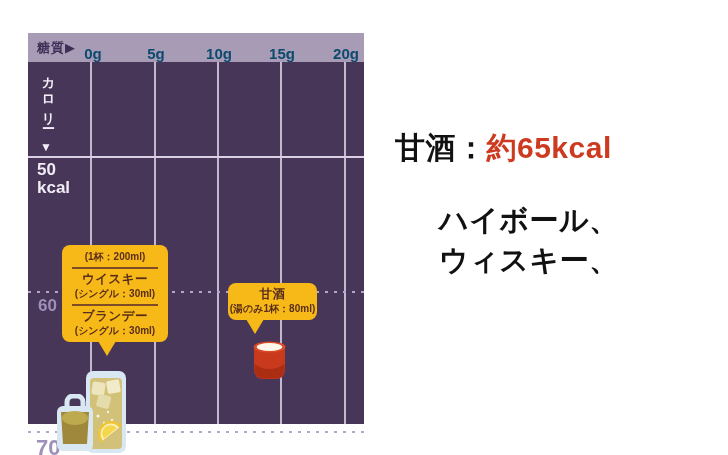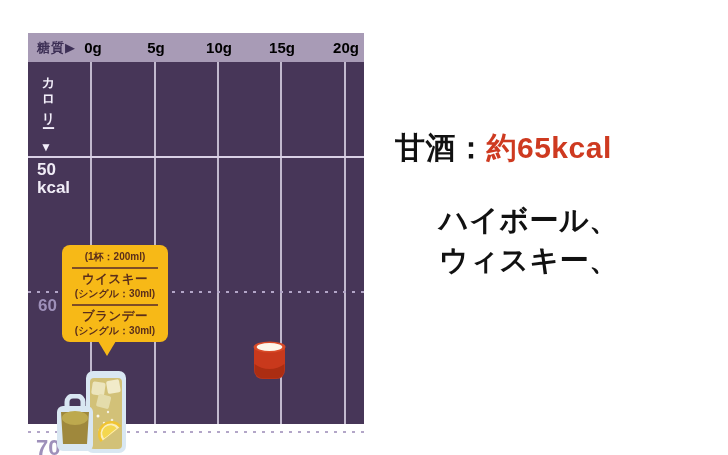--- a/index.html
+++ b/index.html
@@ -5,22 +5,22 @@
   * { margin:0; padding:0; box-sizing:border-box; }
   html,body { background:#ffffff; }
   body { font-family:"Liberation Sans","DejaVu Sans",sans-serif; }
   .stage { position:relative; width:728px; height:455px; background:#ffffff; overflow:hidden; }
 
   
   .chart { position:absolute; left:28px; top:33px; width:336px; height:391px; }
   .chart-header { position:absolute; left:0; top:0; width:336px; height:29px; background:#a89bb6; }
   .x-axis-title { position:absolute; left:9px; top:0; height:43px; line-height:29px;
                   font-size:13px; font-weight:bold; color:#3c2f55; letter-spacing:1px; }
-  .x-tick { position:absolute; top:0; height:29px; line-height:29px; transform:translateX(-50%);
-            font-size:15px; font-weight:bold; color:#000000; }
+  .x-tick { position:absolute; top:6px; height:29px; line-height:29px; transform:translateX(-50%);
+            font-size:15px; font-weight:bold; color:#0c4a6e; }
   .xt0 { left:65px; } .xt1 { left:128px; } .xt2 { left:191px; } .xt3 { left:254px; } .xt4 { left:318px; }
 
   .chart-body { position:absolute; left:0; top:29px; width:336px; height:362px; background:#473658; }
   .vline { position:absolute; top:0; bottom:0; width:2px; background:rgba(235,229,245,0.75); z-index:1; }
   .v0 { left:62px; } .v1 { left:126px; } .v2 { left:189px; } .v3 { left:252px; } .v4 { left:316px; }
 
   .y-axis-title { position:absolute; left:11px; top:6px; color:#f3effa; font-size:13px; font-weight:bold;
                   writing-mode:vertical-rl; text-orientation:upright; letter-spacing:3px; z-index:2; }
   .y-axis-arrow { position:absolute; left:12px; top:78px; color:#f3effa; font-size:12px; z-index:2; }
 
@@ -100,20 +100,25 @@
         <div class="co-serving">(1杯：200ml)</div>
         <div class="co-divider"></div>
         <div class="co-name">ウイスキー</div>
         <div class="co-serving">(シングル：30ml)</div>
         <div class="co-divider"></div>
         <div class="co-name">ブランデー</div>
         <div class="co-serving">(シングル：30ml)</div>
         <div class="tail tail-alcohol"></div>
       </div>
 
+      <div class="callout callout-amazake">
+        <div class="co-name">甘酒</div>
+        <div class="co-serving">(湯のみ1杯：80ml)</div>
+        <div class="tail tail-amazake"></div>
+      </div>
 
       <div class="glass-tall">
         <svg width="42" height="84" viewBox="0 0 42 84" aria-hidden="true">
           <rect x="1" y="1" width="40" height="82" rx="7" fill="#d9e7f2"></rect>
           <rect x="5" y="8" width="32" height="71" rx="4" fill="#d2c178"></rect>
           <rect x="7" y="12" width="13" height="13" rx="2" fill="#ece5bd" transform="rotate(8 13 18)"></rect>
           <rect x="22" y="10" width="13" height="13" rx="2" fill="#f1ebc9" transform="rotate(-10 29 17)"></rect>
           <rect x="12" y="25" width="13" height="13" rx="2" fill="#e4dcab" transform="rotate(14 19 32)"></rect>
           <circle cx="13" cy="46" r="1.5" fill="#ffffff" opacity="0.85"></circle>
           <circle cx="19" cy="53" r="1.2" fill="#ffffff" opacity="0.85"></circle>

